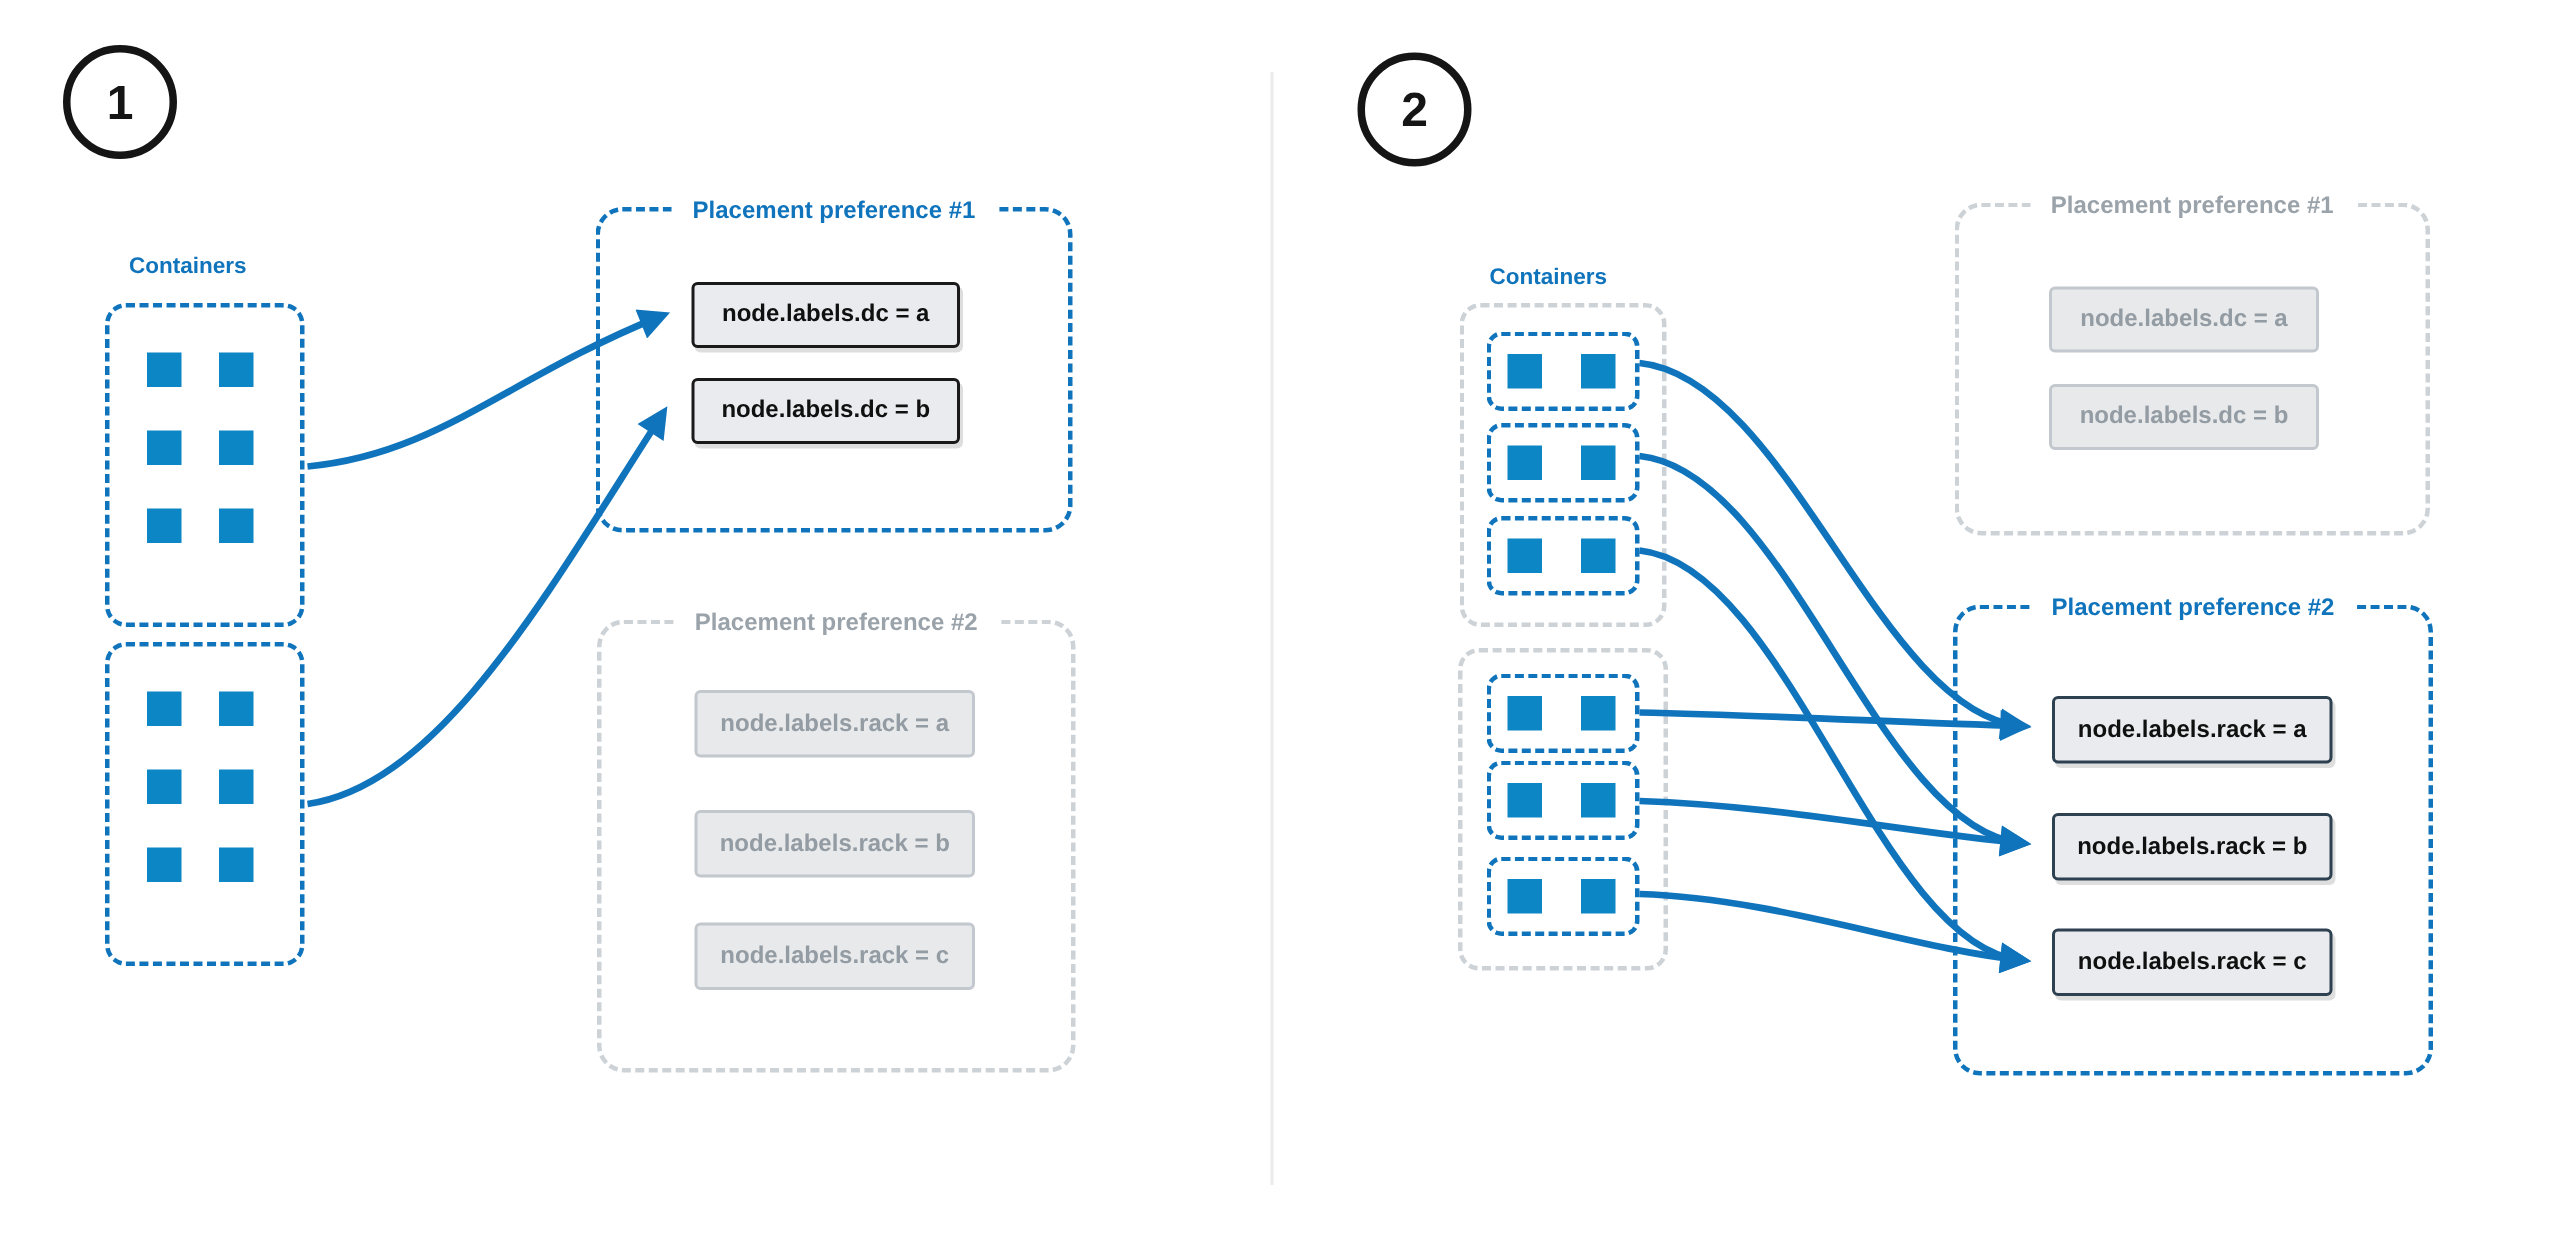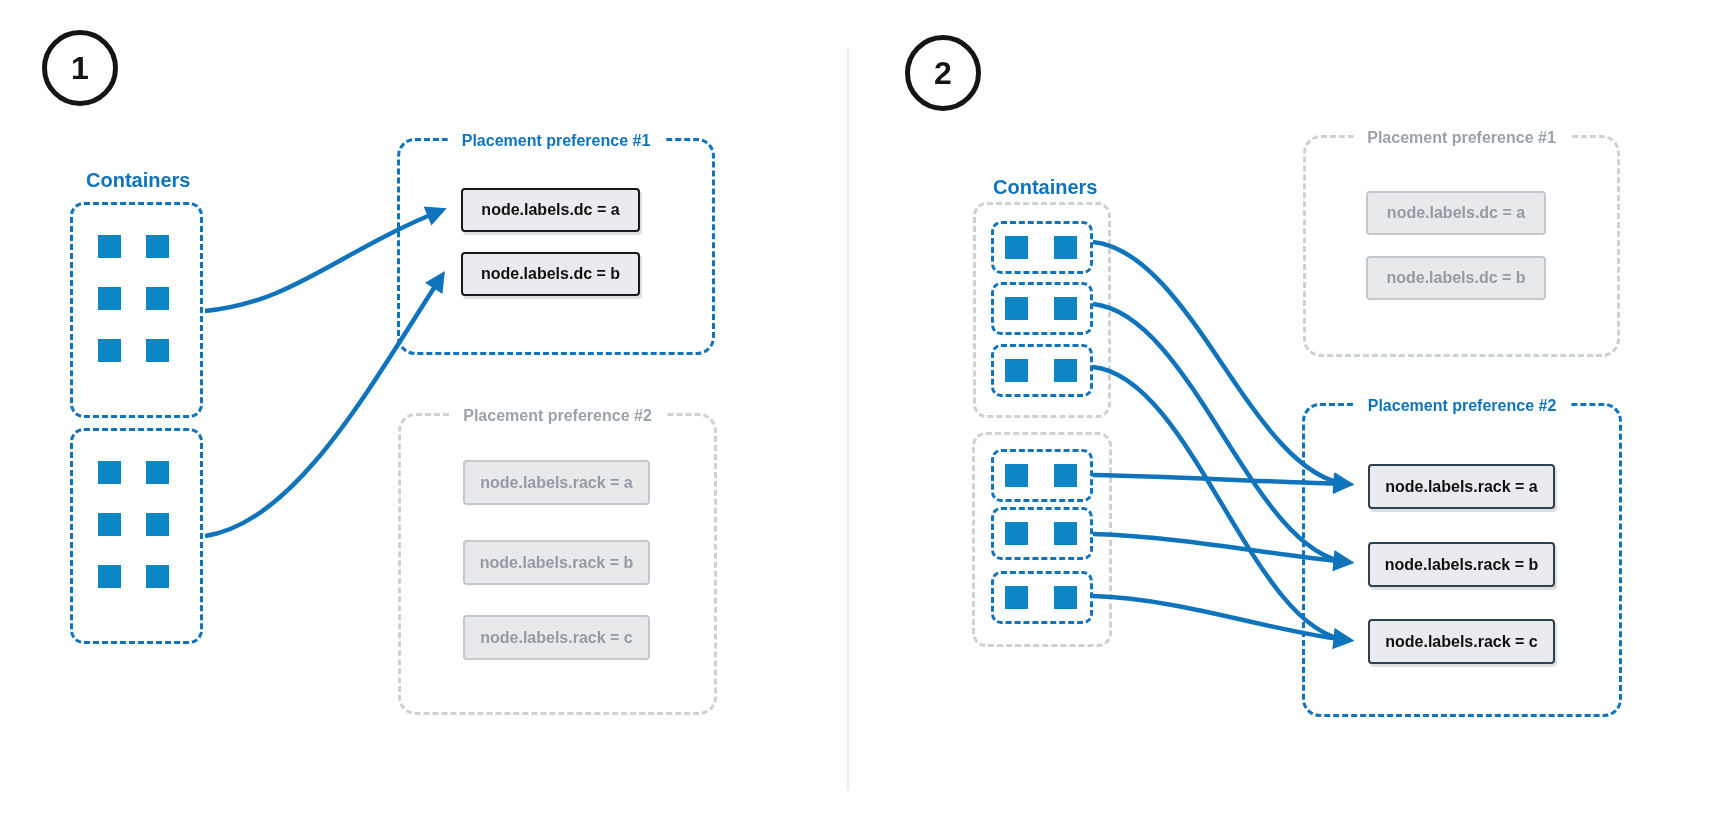--- a/index.html
+++ b/index.html
@@ -12,21 +12,21 @@
   }
 
   .badge {
     position:absolute; width:76px; height:76px; box-sizing:border-box;
     border:5px solid #151515; border-radius:50%; background:#ffffff;
     display:flex; align-items:center; justify-content:center;
     font-size:32px; font-weight:700; color:#151515;
   }
 
   .containers-label {
-    position:absolute; font-size:20px; font-weight:700; color:var(--blue);
+    position:absolute; font-size:15px; font-weight:700; color:var(--blue);
     white-space:nowrap;
   }
 
   .group {
     position:absolute; box-sizing:border-box;
     border:3px dashed var(--blue); border-radius:14px;
     display:grid; grid-template-columns:repeat(2,23px); grid-auto-rows:23px;
     gap:29px 25px; padding:30px 0 0 25px;
   }
   .cluster {

